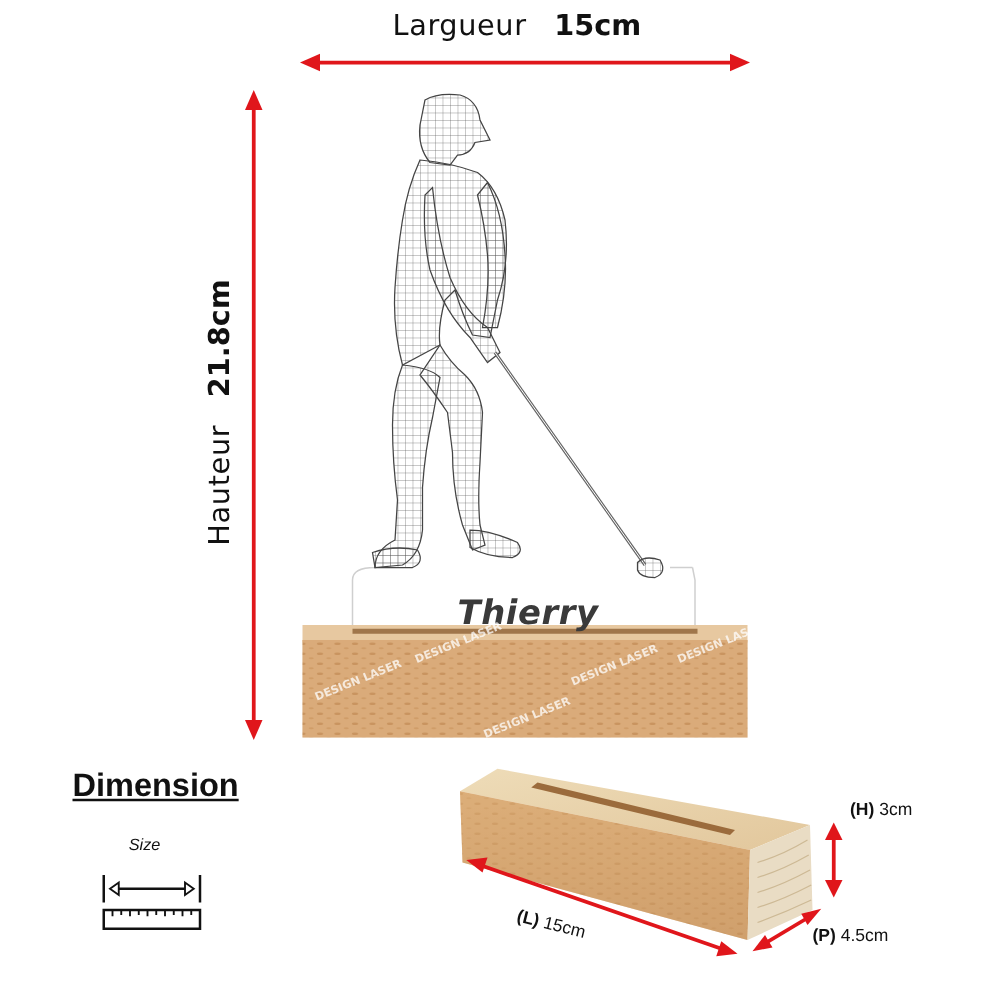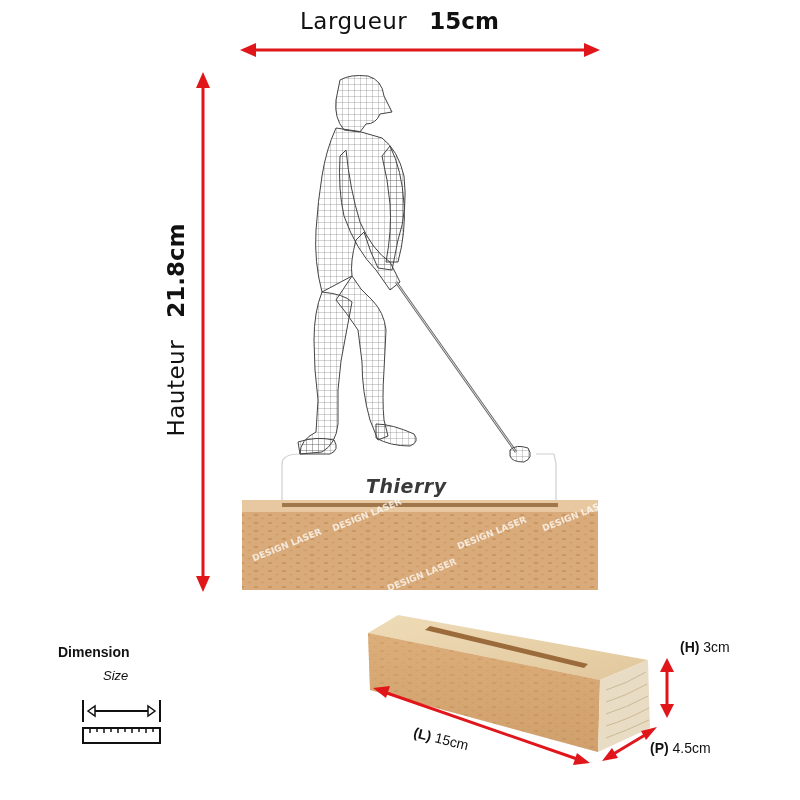--- a/index.html
+++ b/index.html
@@ -2,40 +2,40 @@
 <html><head>
   <meta charset="utf-8">
   <style>
     html, body { margin: 0; padding: 0; }
     body {
       width: 800px; height: 800px; background: #ffffff; position: relative; overflow: hidden;
       font-family: "DejaVu Sans", sans-serif; color: #111;
     }
     .abs { position: absolute; }
     
-    .width-label { left: 300px; top: 8px; font-size: 23px; white-space: nowrap; }
+    .width-label { left: 314px; top: 8px; font-size: 23px; white-space: nowrap; }
     .width-label .lbl { font-weight: 400; letter-spacing: 0.5px; }
     .width-label .val { font-weight: 700; margin-left: 22px; }
     
     .height-label {
       left: 176px; top: 330px; font-size: 23px; white-space: nowrap;
       transform: translate(-50%, -50%) rotate(-90deg); transform-origin: center;
     }
     .height-label .lbl { font-weight: 400; letter-spacing: 0.5px; }
     .height-label .val { font-weight: 700; margin-left: 22px; }
     svg { position: absolute; left: 0; top: 0; }
     
     .engraving {
-      left: 366px; top: 475px; font-size: 19px; font-weight: 700; font-style: italic;
+      left: 366px; top: 475px; font-size: 27px; font-weight: 700; font-style: italic;
       color: #3a3a3a; letter-spacing: 0.5px; font-family: "DejaVu Sans", sans-serif;
     }
     
     .wm { font-size: 9px; color: rgba(255,255,255,0.75); font-weight: 700; white-space: nowrap; transform: rotate(-22deg); }
     
-    .dim-title { left: 58px; top: 644px; font-size: 14px; font-weight: 700; font-family: "Liberation Sans", sans-serif; }
+    .dim-title { left: 58px; top: 613px; font-size: 26px; font-weight: 700; font-family: "Liberation Sans", sans-serif; text-decoration: underline; }
     .dim-sub { left: 103px; top: 668px; font-size: 13px; font-style: italic; font-family: "Liberation Sans", sans-serif; }
     
     .bl { font-size: 14px; font-family: "Liberation Sans", sans-serif; white-space: nowrap; }
     .bl b { font-weight: 700; }
     .lbl-L { left: 414px; top: 724px; transform: rotate(14deg); transform-origin: left center; }
     .lbl-H { left: 680px; top: 639px; }
     .lbl-P { left: 650px; top: 740px; }
   </style>
 </head>
 <body>

